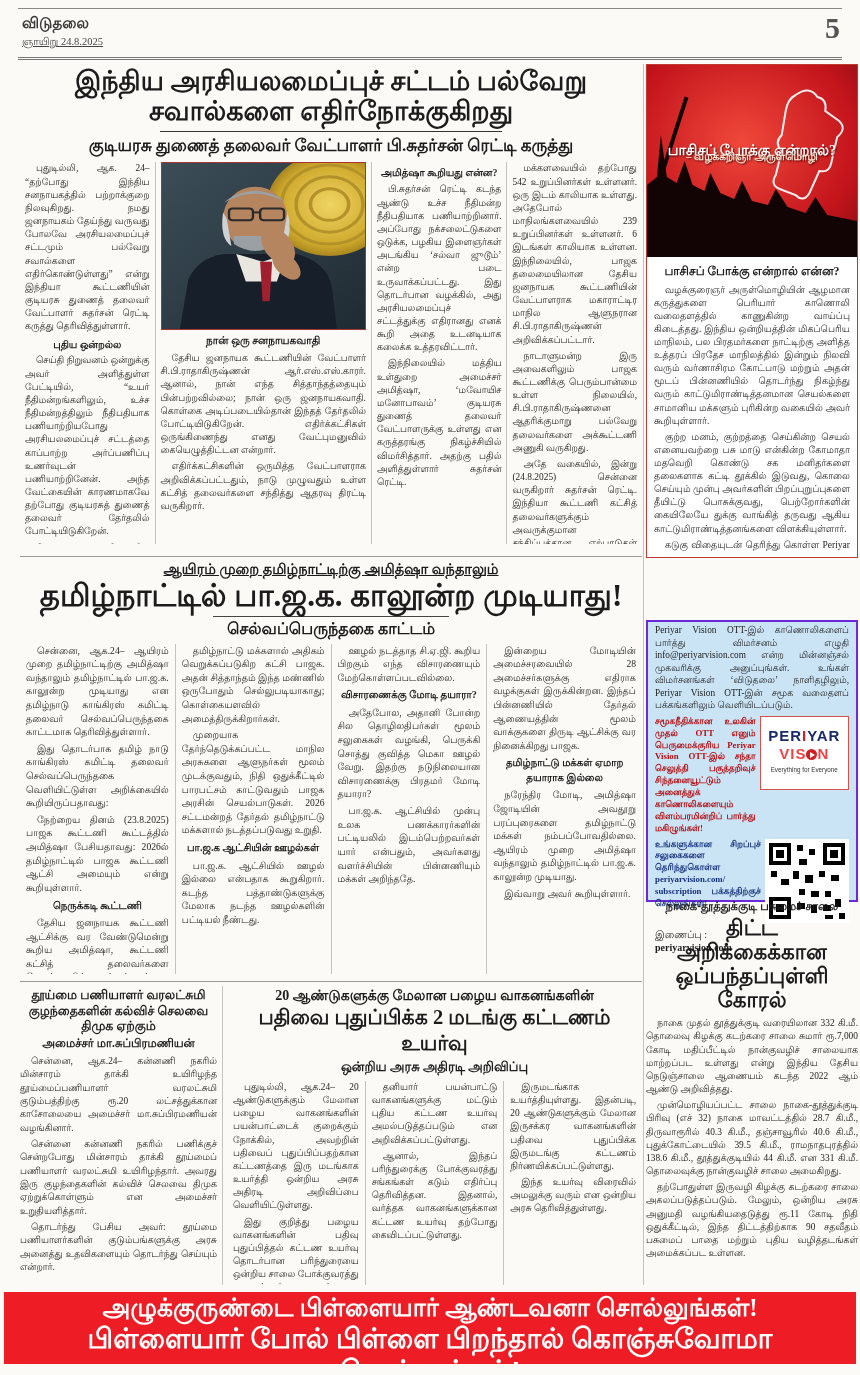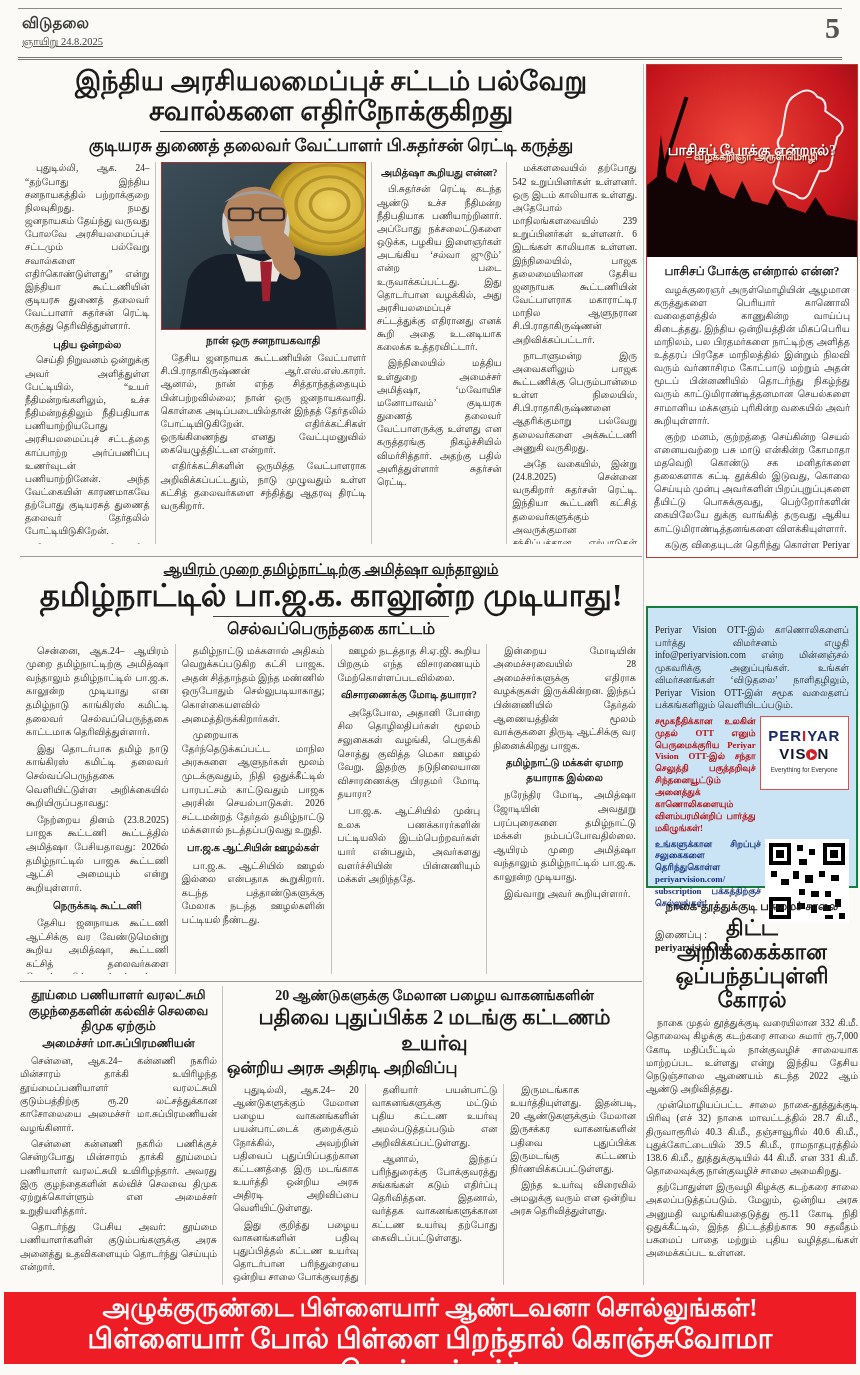--- a/index.html
+++ b/index.html
@@ -38,30 +38,30 @@
   .fimg{position:relative;height:192px;flex:none;overflow:hidden;}
   .fimg svg{display:block;width:100%;height:100%;}
   .f-title{position:absolute;left:0;right:0;top:77px;text-align:center;color:#fff;font-weight:bold;
     font-size:14.5px;text-shadow:1px 1px 2px #400;}
   .f-byline{position:absolute;left:0;right:0;top:86px;text-align:center;color:#ffe9d6;font-weight:bold;
     font-size:10.5px;text-shadow:1px 1px 2px #400;}
   .fbody{flex:1;padding:5px 7px 6px;font-size:9.5px;line-height:1.38;display:flex;flex-direction:column;overflow:hidden;}
   .f-heading{font-weight:bold;text-align:center;font-size:12px;margin:1px 0 4px;}
   .f-paras{flex:1;overflow:hidden;}
 
-  .periyar-ad{position:absolute;left:646px;top:606px;width:212px;height:282px;background:#cbe4f5;
-    border:2px solid #15803d;box-sizing:border-box;padding:16px 7px;font-size:9.3px;line-height:1.35;}
+  .periyar-ad{position:absolute;left:646px;top:620px;width:212px;height:282px;background:#cbe4f5;
+    border:2px solid #6d28d9;box-sizing:border-box;padding:2px 7px;font-size:9.3px;line-height:1.35;}
   .ad-intro{text-align:justify;}
   .ad-row{display:flex;margin-top:4px;}
   .ad-red{flex:1.15;color:#b40e12;font-weight:bold;text-align:justify;font-size:8.8px;padding-right:4px;}
   .logo-box{flex:1;background:#fff;border:1px solid #d8514a;height:74px;box-sizing:border-box;
     text-align:center;padding-top:9px;}
   .logo-l1{font-size:15px;font-weight:bold;color:#1b2a6b;letter-spacing:1px;font-family:"Liberation Sans",sans-serif;}
   .logo-l1 .li{color:#d21f26;}
-  .logo-l2{font-size:15px;font-weight:bold;color:#0f172a;letter-spacing:1px;margin-top:-2px;font-family:"Liberation Sans",sans-serif;}
+  .logo-l2{font-size:15px;font-weight:bold;color:#ef4444;letter-spacing:1px;margin-top:-2px;font-family:"Liberation Sans",sans-serif;}
   .playo{display:inline-block;width:11px;height:11px;border-radius:50%;background:#d21f26;position:relative;vertical-align:-1px;}
   .playo:after{content:"";position:absolute;left:4px;top:3px;border-left:5px solid #fff;border-top:3px solid transparent;border-bottom:3px solid transparent;}
   .logo-tag{font-size:6.3px;color:#333;margin-top:2px;font-family:"Liberation Sans",sans-serif;}
   .ad-blue{flex:1.15;color:#16337f;font-weight:bold;text-align:justify;font-size:8.8px;padding-right:4px;}
   .qr{flex:none;width:84px;height:84px;background:#fff;}
   .ad-link{margin-top:5px;font-size:10px;}
   .ad-link b{display:block;}
 
   .tender-article{position:absolute;left:646px;top:900px;width:212px;height:385px;overflow:hidden;}
   .t-kicker{font-weight:bold;text-align:center;font-size:11.5px;margin:0 0 2px;}
@@ -82,21 +82,21 @@
   
   .sanitation-article{position:absolute;left:20px;top:986px;width:197px;height:299px;overflow:hidden;}
   .s-headline{font-weight:bold;text-align:center;font-size:12.5px;line-height:1.25;margin:2px 0 2px;}
   .s-subhead{font-weight:bold;text-align:center;font-size:11.5px;margin:0 0 4px;}
   .s-body{font-size:9.4px;line-height:1.42;}
 
   .vehicles-article{position:absolute;left:222px;top:986px;width:420px;height:299px;
     border-left:1px solid #c2c2c2;box-sizing:border-box;padding-left:4px;overflow:hidden;}
   .v-kicker{font-weight:bold;text-align:center;font-size:14px;margin:2px 0 0;}
   .v-headline{font-weight:bold;text-align:center;font-size:20.5px;margin:1px 0 1px;}
-  .v-subhead{font-weight:bold;text-align:left;font-size:16px;margin:0 0 5px;}
+  .v-subhead{font-weight:bold;text-align:center;font-size:13px;margin:0 0 5px;}
   .v-cols{display:flex;height:214px;overflow:hidden;}
   .v-col{flex:1;padding:0 6px;font-size:9.4px;line-height:1.4;border-left:1px solid #c2c2c2;overflow:hidden;}
   .v-col:first-child{border-left:none;}
 
   
   .banner{position:absolute;left:4px;top:1292px;width:852px;height:72px;background:#ee1c25;
     color:#fff;text-align:center;overflow:hidden;}
   .banner-l1{font-weight:bold;font-size:25px;margin-top:2px;line-height:1.15;}
   .banner-l2{font-weight:bold;font-size:28px;line-height:1.15;}
 </style>

